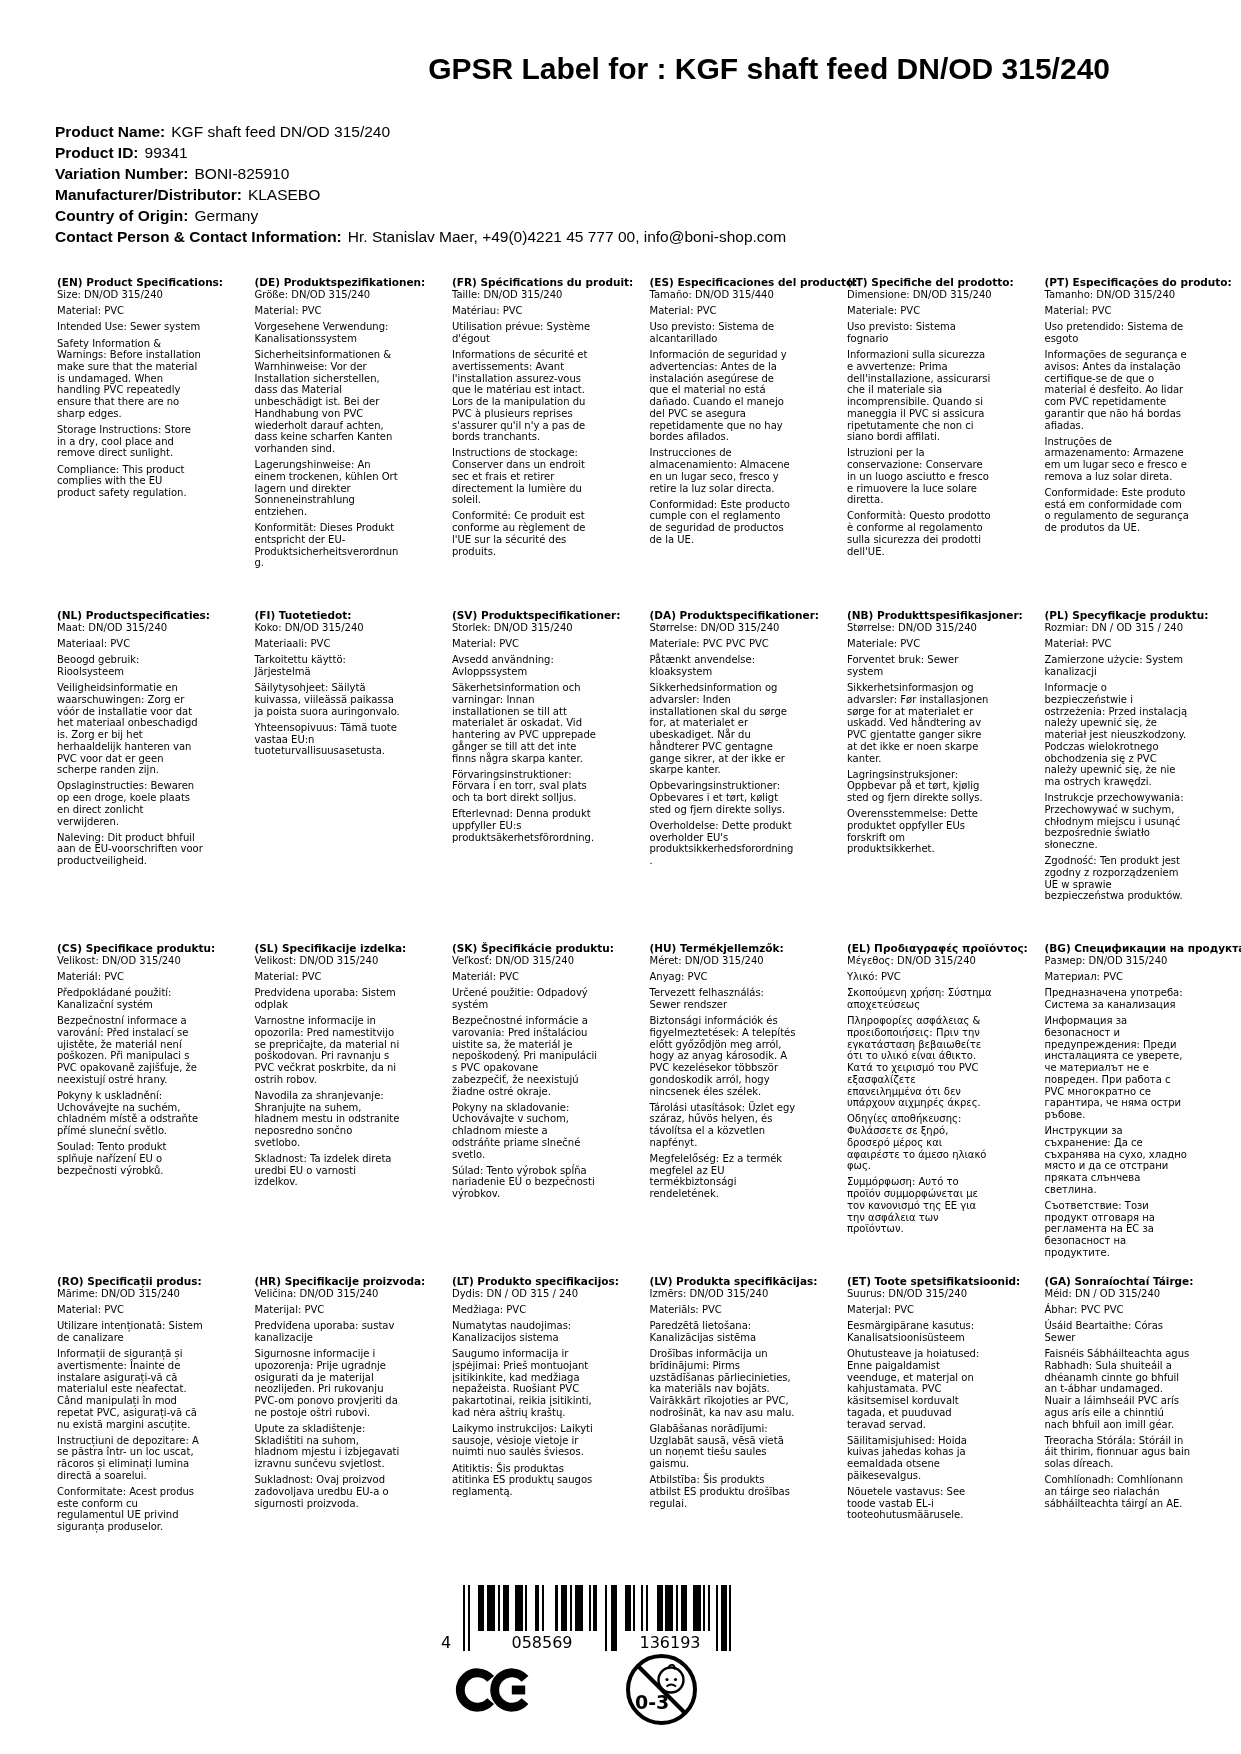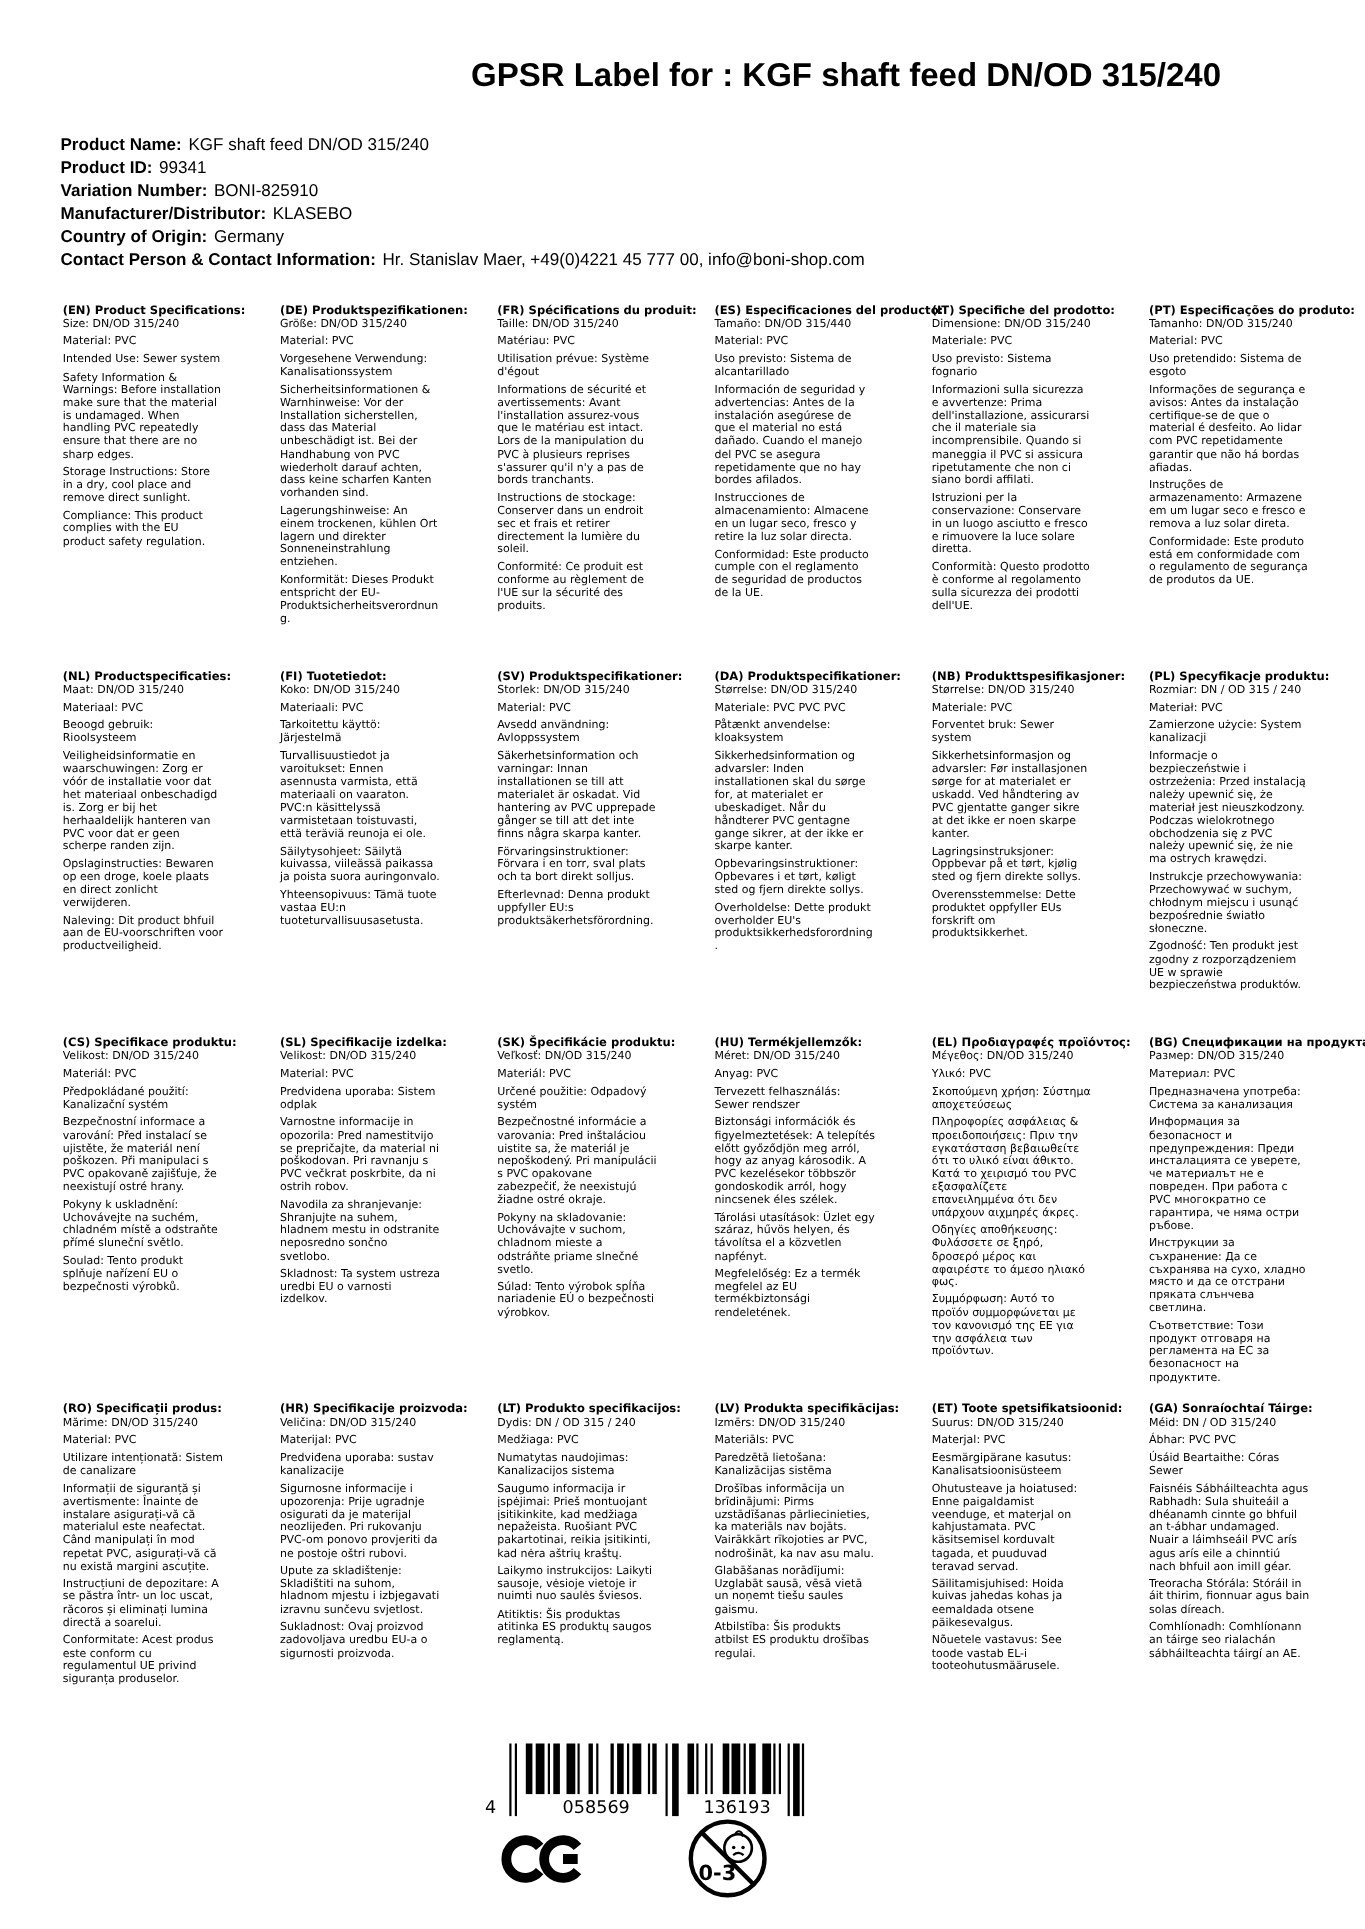--- a/index.html
+++ b/index.html
@@ -106,21 +106,20 @@
       <p class="lang-item">Beoogd gebruik: Rioolsysteem</p>
       <p class="lang-item">Veiligheidsinformatie en waarschuwingen: Zorg er vóór de installatie voor dat het materiaal onbeschadigd is. Zorg er bij het herhaaldelijk hanteren van PVC voor dat er geen scherpe randen zijn.</p>
       <p class="lang-item">Opslaginstructies: Bewaren op een droge, koele plaats en direct zonlicht verwijderen.</p>
       <p class="lang-item">Naleving: Dit product bhfuil aan de EU-voorschriften voor productveiligheid.</p>
     </section>
     <section class="lang-block">
       <h3 class="lang-heading">(FI) Tuotetiedot:</h3>
       <p class="lang-item">Koko: DN/OD 315/240</p>
       <p class="lang-item">Materiaali: PVC</p>
       <p class="lang-item">Tarkoitettu käyttö: Järjestelmä</p>
-      <p class="lang-item">Turvallisuustiedot ja varoitukset: Ennen asennusta varmista, että materiaali on vaaraton. PVC:n käsittelyssä varmistetaan toistuvasti, että teräviä reunoja ei ole.</p>
       <p class="lang-item">Säilytysohjeet: Säilytä kuivassa, viileässä paikassa ja poista suora auringonvalo.</p>
       <p class="lang-item">Yhteensopivuus: Tämä tuote vastaa EU:n tuoteturvallisuusasetusta.</p>
     </section>
     <section class="lang-block">
       <h3 class="lang-heading">(SV) Produktspecifikationer:</h3>
       <p class="lang-item">Storlek: DN/OD 315/240</p>
       <p class="lang-item">Material: PVC</p>
       <p class="lang-item">Avsedd användning: Avloppssystem</p>
       <p class="lang-item">Säkerhetsinformation och varningar: Innan installationen se till att materialet är oskadat. Vid hantering av PVC upprepade gånger se till att det inte finns några skarpa kanter.</p>
       <p class="lang-item">Förvaringsinstruktioner: Förvara i en torr, sval plats och ta bort direkt solljus.</p>
@@ -162,21 +161,21 @@
       <p class="lang-item">Pokyny k uskladnění: Uchovávejte na suchém, chladném místě a odstraňte přímé sluneční světlo.</p>
       <p class="lang-item">Soulad: Tento produkt splňuje nařízení EU o bezpečnosti výrobků.</p>
     </section>
     <section class="lang-block">
       <h3 class="lang-heading">(SL) Specifikacije izdelka:</h3>
       <p class="lang-item">Velikost: DN/OD 315/240</p>
       <p class="lang-item">Material: PVC</p>
       <p class="lang-item">Predvidena uporaba: Sistem odplak</p>
       <p class="lang-item">Varnostne informacije in opozorila: Pred namestitvijo se prepričajte, da material ni poškodovan. Pri ravnanju s PVC večkrat poskrbite, da ni ostrih robov.</p>
       <p class="lang-item">Navodila za shranjevanje: Shranjujte na suhem, hladnem mestu in odstranite neposredno sončno svetlobo.</p>
-      <p class="lang-item">Skladnost: Ta system ustreza uredbi EU o varnosti izdelkov.</p>
+      <p class="lang-item">Skladnost: Ta izdelek direta uredbi EU o varnosti izdelkov.</p>
     </section>
     <section class="lang-block">
       <h3 class="lang-heading">(SK) Špecifikácie produktu:</h3>
       <p class="lang-item">Veľkosť: DN/OD 315/240</p>
       <p class="lang-item">Materiál: PVC</p>
       <p class="lang-item">Určené použitie: Odpadový systém</p>
       <p class="lang-item">Bezpečnostné informácie a varovania: Pred inštaláciou uistite sa, že materiál je nepoškodený. Pri manipulácii s PVC opakovane zabezpečiť, že neexistujú žiadne ostré okraje.</p>
       <p class="lang-item">Pokyny na skladovanie: Uchovávajte v suchom, chladnom mieste a odstráňte priame slnečné svetlo.</p>
       <p class="lang-item">Súlad: Tento výrobok spĺňa nariadenie EÚ o bezpečnosti výrobkov.</p>
     </section>

